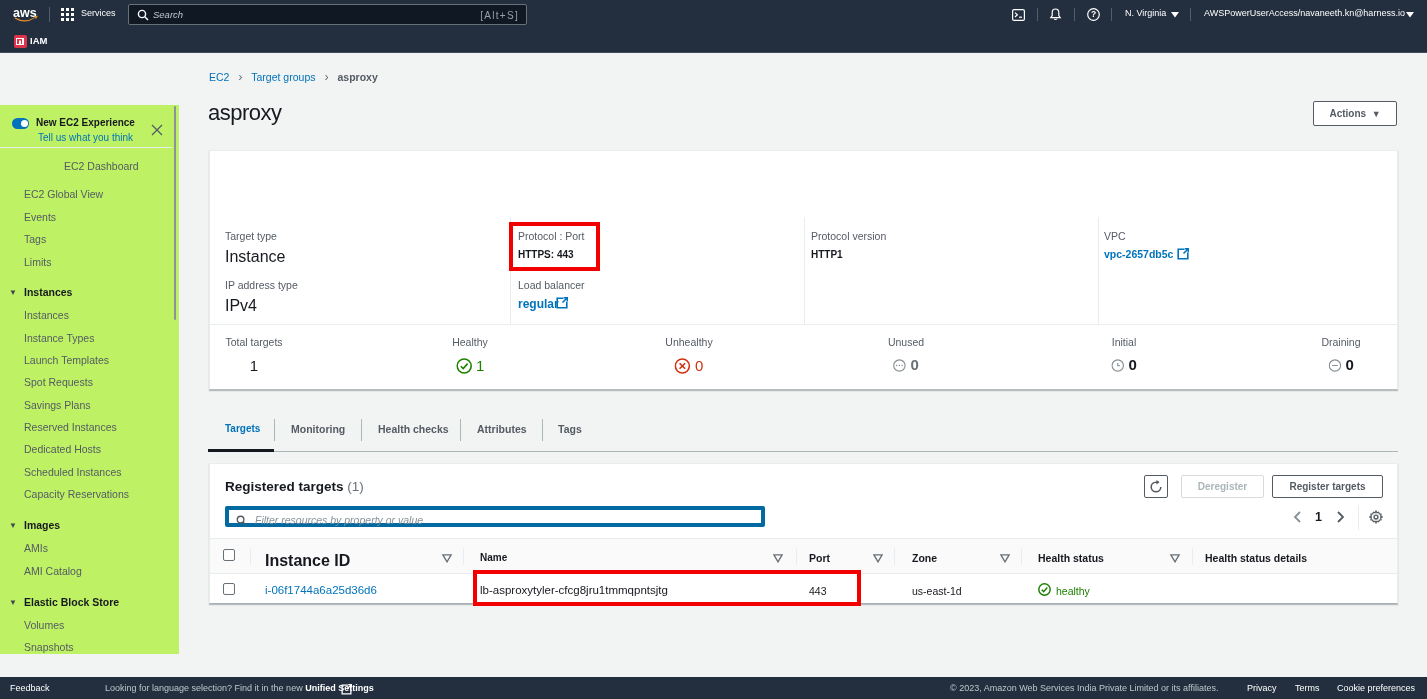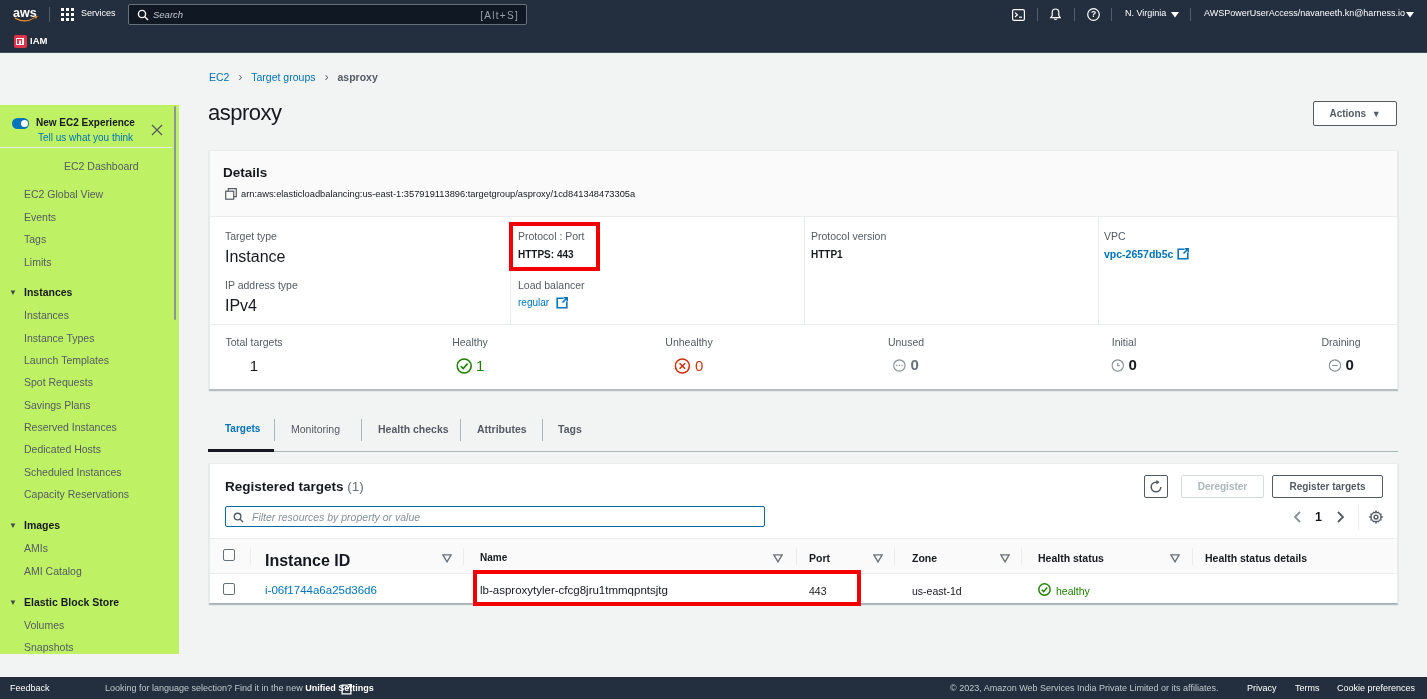--- a/index.html
+++ b/index.html
@@ -154,28 +154,20 @@
   <a class="bluelink">EC2</a>
   <span style="color:#687078;padding:0 6px;font-size:12.5px;">›</span>
   <a class="bluelink">Target groups</a>
   <span style="color:#687078;padding:0 6px;font-size:12.5px;">›</span>
   <span style="color:#545b64;font-weight:bold;">asproxy</span>
 </div>
 <div class="abs" style="left:208px;top:100px;font-size:22px;letter-spacing:-0.5px;color:#16191f;">asproxy</div>
 <div class="btn" style="left:1313px;top:101px;width:84px;height:25px;line-height:23px;">Actions&nbsp; <span style="font-size:9px;">▼</span></div>
 
 <div class="card" style="left:209px;top:150px;width:1189px;height:240px;border-bottom:1px solid #b7bcbf;">
-  <div class="abs" style="left:0;top:0;width:100%;height:66px;background:#fafafa;border-bottom:1px solid #eaeded;">
-    <span class="abs" style="left:13px;top:14px;font-size:13.5px;font-weight:bold;color:#16191f;">Details</span>
-    <svg class="abs" style="left:15px;top:37px" width="12" height="12" viewBox="0 0 12 12">
-        <rect x="0.7" y="3.2" width="8" height="8" fill="none" stroke="#545b64" stroke-width="1.2"></rect>
-        <path d="M3.3 3 L3.3 0.7 L11.3 0.7 L11.3 8.7 L9 8.7" fill="none" stroke="#545b64" stroke-width="1.2"></path>
-      </svg>
-    <span class="abs" style="left:31px;top:38px;font-size:9.3px;color:#16191f;">arn:aws:elasticloadbalancing:us-east-1:357919113896:targetgroup/asproxy/1cd841348473305a</span>
-  </div>
 
   <div class="abs" style="left:300px;top:66px;width:1px;height:107px;background:#eaeded;"></div>
   <div class="abs" style="left:594px;top:66px;width:1px;height:107px;background:#eaeded;"></div>
   <div class="abs" style="left:888px;top:66px;width:1px;height:107px;background:#eaeded;"></div>
 
   <div class="abs lbl" style="left:15px;top:79px;">Target type</div>
   <div class="abs val" style="left:15px;top:97px;">Instance</div>
   <div class="abs lbl" style="left:308px;top:79px;">Protocol : Port</div>
   <div class="abs" style="left:308px;top:98px;font-size:10px;font-weight:bold;color:#16191f;">HTTPS: 443</div>
   <div class="abs lbl" style="left:601px;top:79px;">Protocol version</div>
@@ -183,21 +175,21 @@
   <div class="abs lbl" style="left:894px;top:79px;">VPC</div>
   <div class="abs" style="left:894px;top:97px;font-size:10.5px;font-weight:bold;color:#0073bb;">vpc-2657db5c</div>
   <svg class="abs" style="left:967px;top:97px" width="12" height="12" viewBox="0 0 12 12">
       <path d="M10.8 4.5 L10.8 10.8 L1.2 10.8 L1.2 1.2 L7.5 1.2" fill="none" stroke="#0073bb" stroke-width="1.6"></path>
       <path d="M6.5 5.5 L11 1 M7.8 0.6 L11.4 0.6 L11.4 4.2" fill="none" stroke="#0073bb" stroke-width="1.6"></path>
     </svg>
 
   <div class="abs lbl" style="left:15px;top:128px;">IP address type</div>
   <div class="abs val" style="left:15px;top:146px;">IPv4</div>
   <div class="abs lbl" style="left:308px;top:128px;">Load balancer</div>
-  <div class="abs" style="left:308px;top:146px;font-size:10px;font-weight:normal;color:#0073bb;">regular</div>
+  <div class="abs" style="left:308px;top:146px;font-size:12px;font-weight:bold;color:#0073bb;">regular</div>
   <svg class="abs" style="left:346px;top:146px" width="12" height="12" viewBox="0 0 12 12">
       <path d="M10.8 4.5 L10.8 10.8 L1.2 10.8 L1.2 1.2 L7.5 1.2" fill="none" stroke="#0073bb" stroke-width="1.6"></path>
       <path d="M6.5 5.5 L11 1 M7.8 0.6 L11.4 0.6 L11.4 4.2" fill="none" stroke="#0073bb" stroke-width="1.6"></path>
     </svg>
 
   <div class="abs" style="left:0;top:173px;width:100%;height:1px;background:#eaeded;"></div>
 
   <div id="healthrow">
     <div class="abs" style="left:44px;top:185px;transform:translateX(-50%);text-align:center;">
       <div class="lbl">Total targets</div>
@@ -243,42 +235,42 @@
   </div>
 </div>
 
 <div class="redbox" style="left:509px;top:222px;width:91px;height:49px;"></div>
 
 <div id="tabs">
   <div class="abs" style="left:209px;top:451px;width:1189px;height:1px;background:#aab7b8;"></div>
   <div class="abs" style="left:208px;top:449px;width:66px;height:3px;background:#16191f;"></div>
   <span class="abs" style="left:225px;top:423px;font-size:10px;font-weight:bold;color:#0073bb;">Targets</span>
   <div class="abs" style="left:274px;top:419px;width:1px;height:22px;background:#aab7b8;"></div>
-  <span class="abs" style="left:291px;top:423px;font-size:10.5px;font-weight:normal;color:#545b64;">Monitoring</span>
+  <span class="abs" style="left:291px;top:423px;font-size:10.5px;font-weight:bold;color:#545b64;">Monitoring</span>
   <div class="abs" style="left:361px;top:419px;width:1px;height:22px;background:#aab7b8;"></div>
   <span class="abs" style="left:378px;top:423px;font-size:10.5px;font-weight:bold;color:#545b64;">Health checks</span>
   <div class="abs" style="left:460px;top:419px;width:1px;height:22px;background:#aab7b8;"></div>
   <span class="abs" style="left:477px;top:423px;font-size:10.5px;font-weight:bold;color:#545b64;">Attributes</span>
   <div class="abs" style="left:542px;top:419px;width:1px;height:22px;background:#aab7b8;"></div>
   <span class="abs" style="left:558px;top:423px;font-size:10.5px;font-weight:bold;color:#545b64;">Tags</span>
 </div>
 
 <div class="card" id="tablecard" style="left:209px;top:463px;width:1189px;height:141px;border-bottom:1px solid #a9b0b7;">
   <span class="abs" style="left:15px;top:15px;font-size:13.5px;font-weight:bold;color:#16191f;">Registered targets <span style="font-weight:normal;color:#687078;">(1)</span></span>
 
   <div class="btn" style="left:934px;top:11px;width:24px;height:23px;">
     <svg style="margin-top:4px" width="14" height="14" viewBox="0 0 16 16">
         <path d="M13.5 8 A5.5 5.5 0 1 1 8 2.5 L11 2.5" fill="none" stroke="#545b64" stroke-width="1.8"></path>
         <path d="M8.5 0 L12 2.5 L8.5 5.2 Z" fill="#545b64"></path>
       </svg>
   </div>
   <div class="btn" style="left:971px;top:11px;width:83px;height:23px;line-height:21px;border-color:#d5dbdb;color:#aab7b8;">Deregister</div>
   <div class="btn" style="left:1062px;top:11px;width:111px;height:23px;line-height:21px;">Register targets</div>
 
-  <div class="abs" style="left:15px;top:42px;width:540px;height:21px;border:1px solid #0369a1;border-radius:2px;background:#fff;">
+  <div class="abs" style="left:15px;top:42px;width:540px;height:21px;border:4px solid #0369a1;border-radius:2px;background:#fff;">
     <svg class="abs" style="left:7px;top:5px" width="11" height="11" viewBox="0 0 12 12">
         <circle cx="5" cy="5" r="3.6" fill="none" stroke="#545b64" stroke-width="1.5"></circle>
         <line x1="7.8" y1="7.8" x2="11" y2="11" stroke="#545b64" stroke-width="1.5"></line>
       </svg>
     <span class="abs" style="left:26px;top:4px;font-style:italic;color:#879196;font-size:10.5px;">Filter resources by property or value</span>
   </div>
 
   <svg class="abs" style="left:1083px;top:47px" width="9" height="12" viewBox="0 0 9 12">
       <path d="M7 1 L2 6 L7 11" fill="none" stroke="#879196" stroke-width="1.8"></path>
     </svg>

